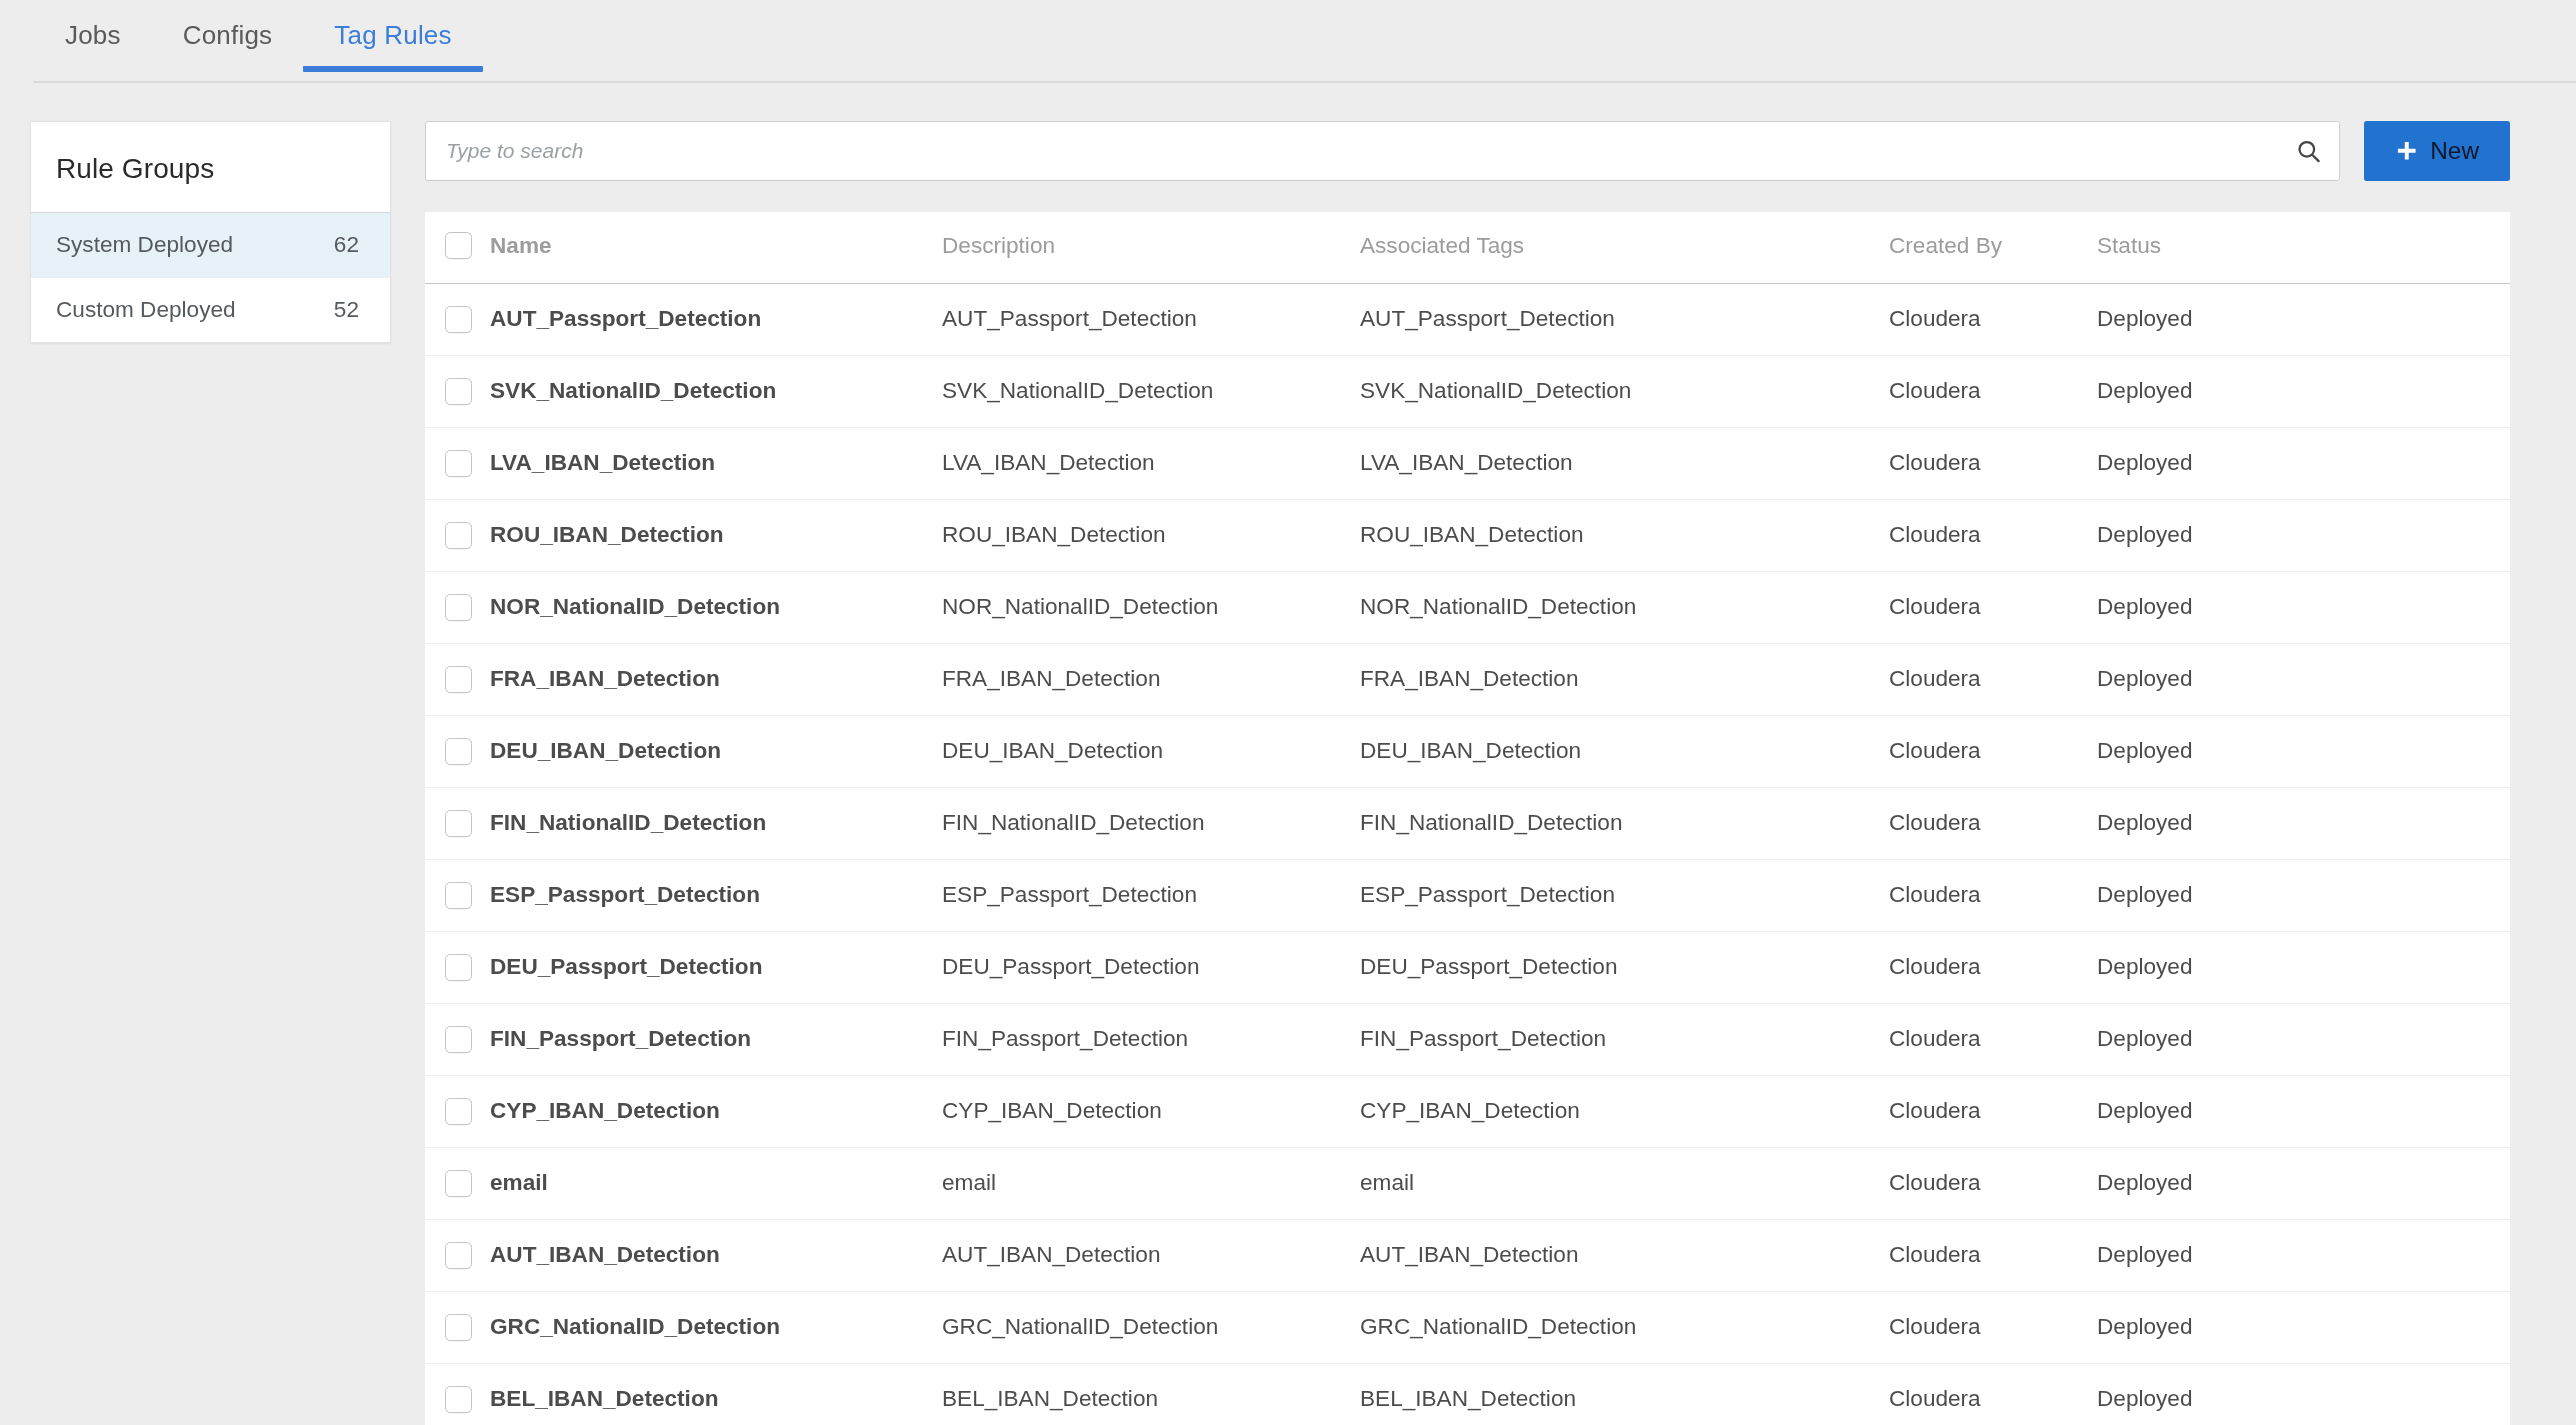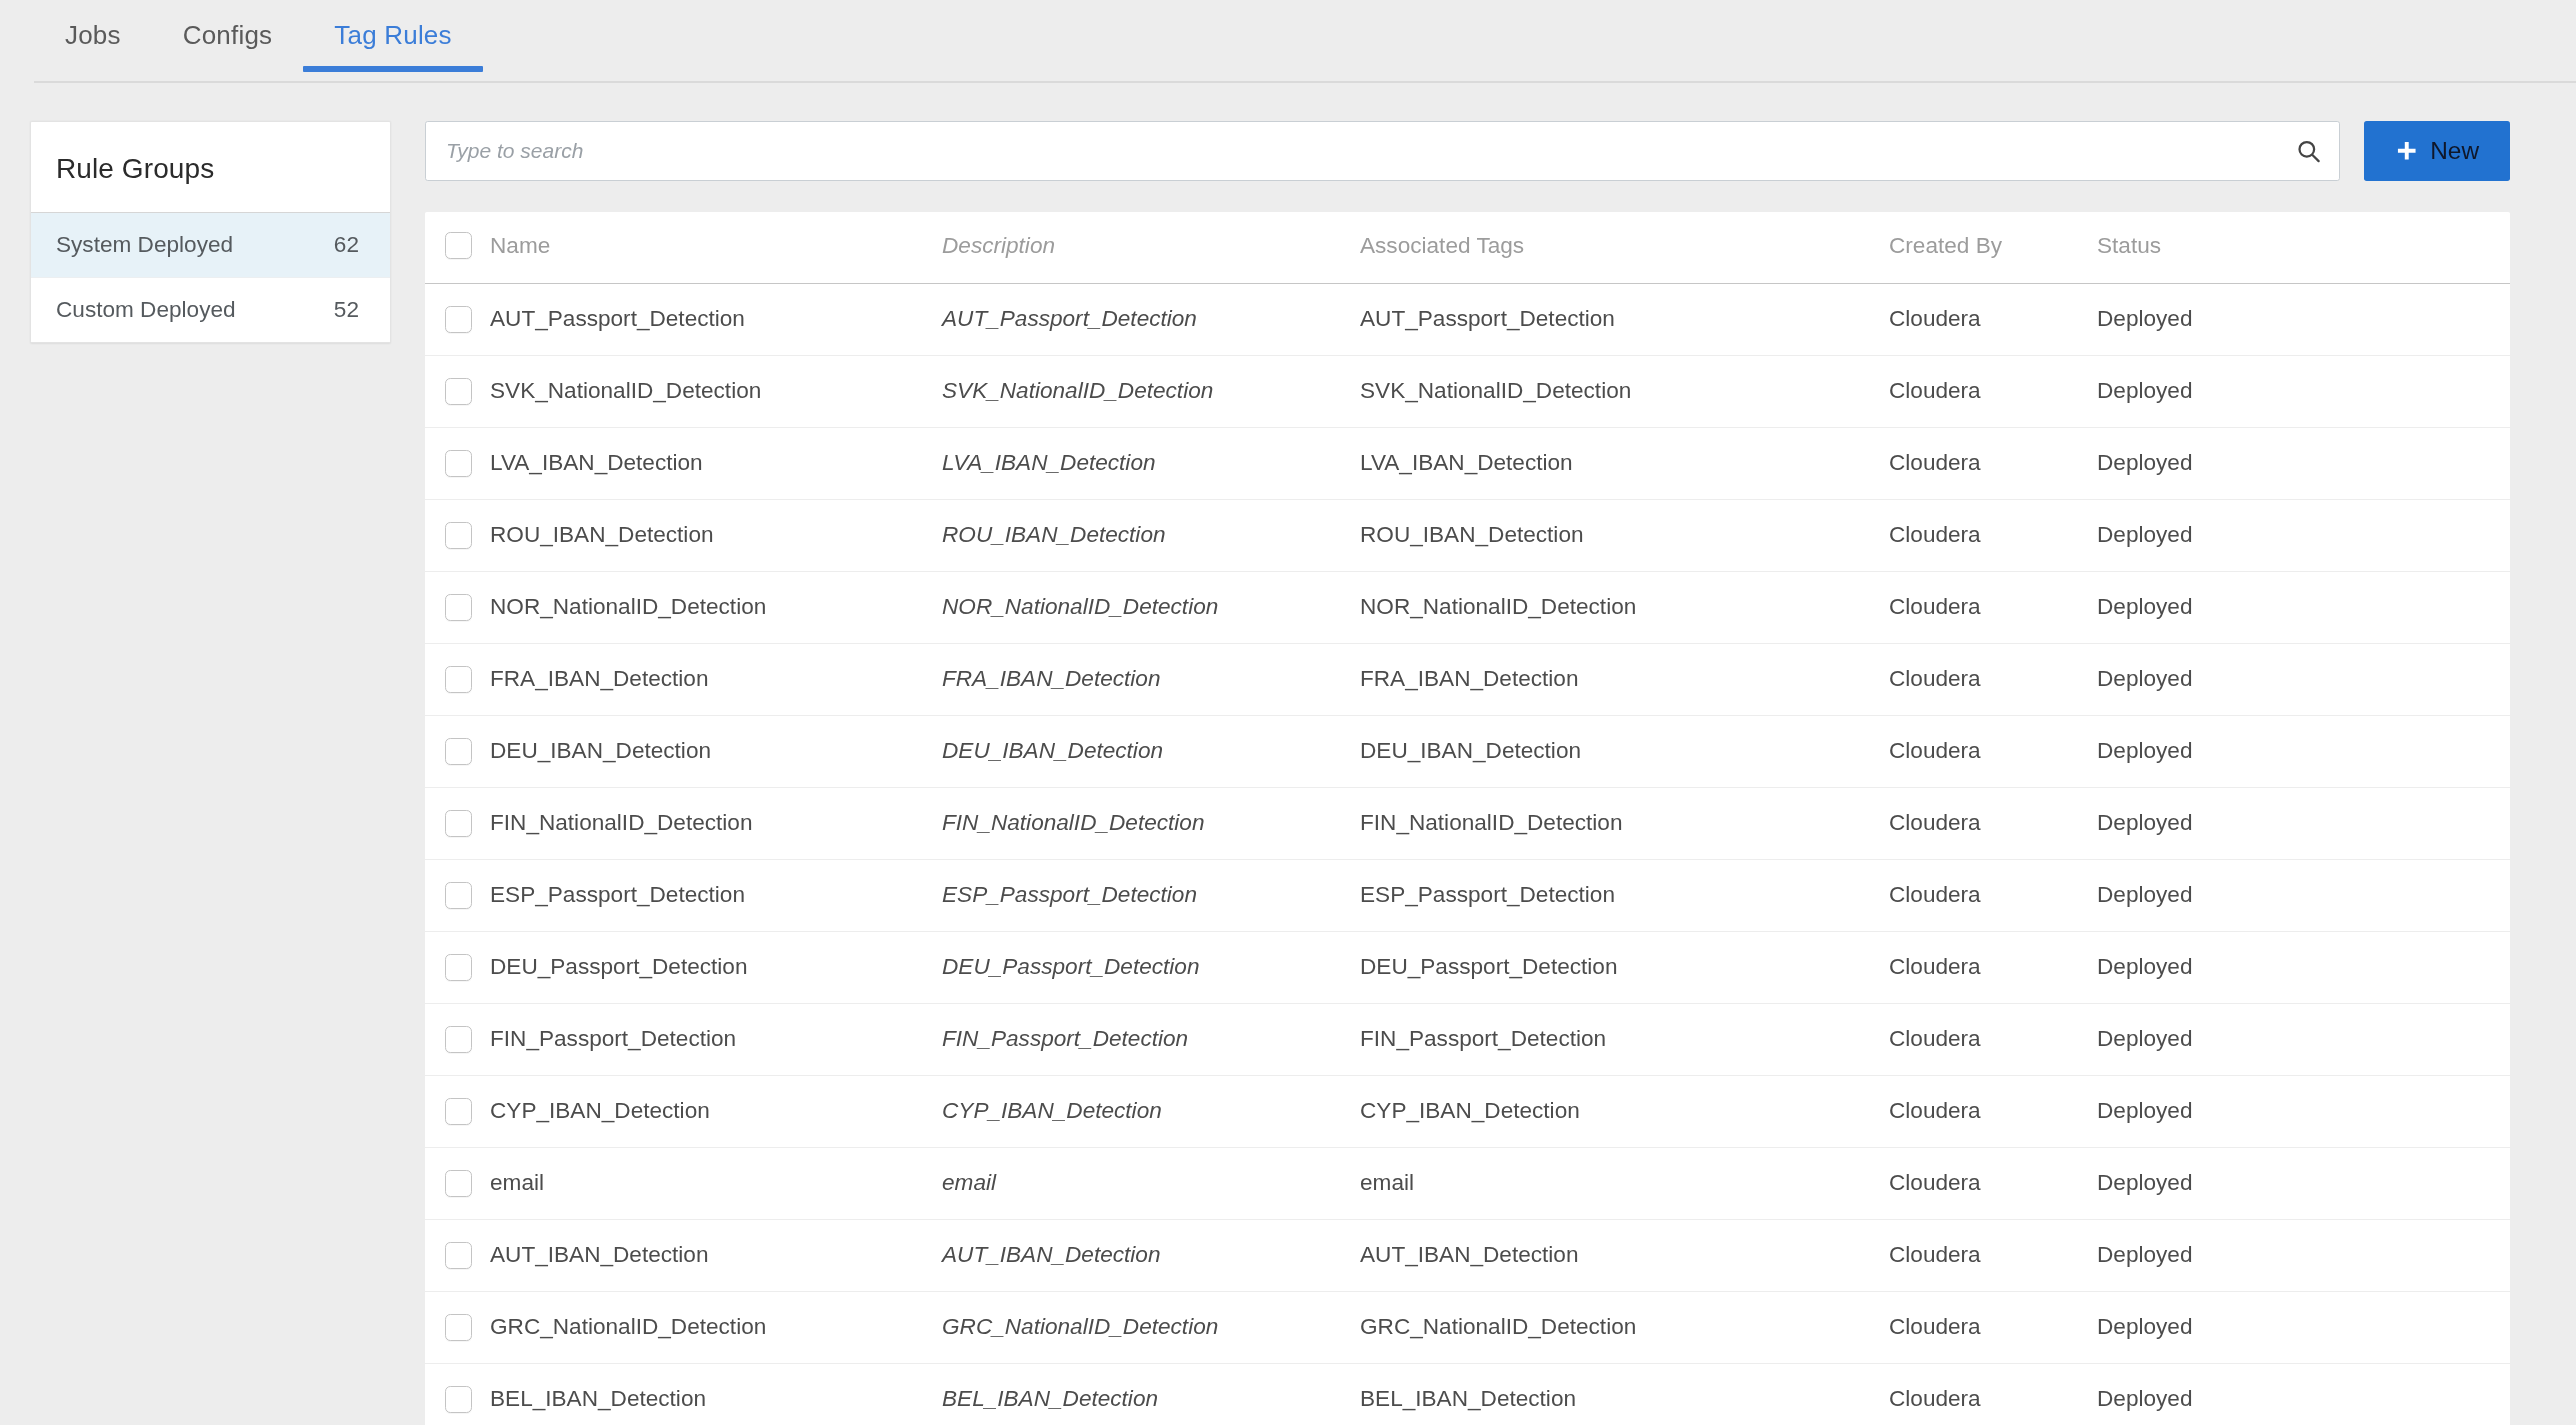--- a/index.html
+++ b/index.html
@@ -170,22 +170,22 @@
     padding: 20px 0 23.5px 0;
     border-bottom: 1.8px solid #c6c6c6;
   }
   tbody td {
     font-size: 22.6px;
     color: #4c4c4c;
     padding: 22px 0;
     border-bottom: 0.9px solid #ededed;
   }
   .col-check { width: 65px; padding-left: 20px !important; }
-  .col-name { width: 452px; }
-  .col-desc { width: 418px; font-style: italic; }
+  .col-name { width: 452px; font-weight: bold; }
+  .col-desc { width: 418px; }
   .col-tags { width: 529px; }
   .col-creator { width: 208px; }
   .col-status { width: auto; }
 
   .cb {
     width: 27px; height: 27px;
     border: 0.9px solid #c4c4c4;
     border-radius: 5.4px;
     background: #fff;
     display: block;

